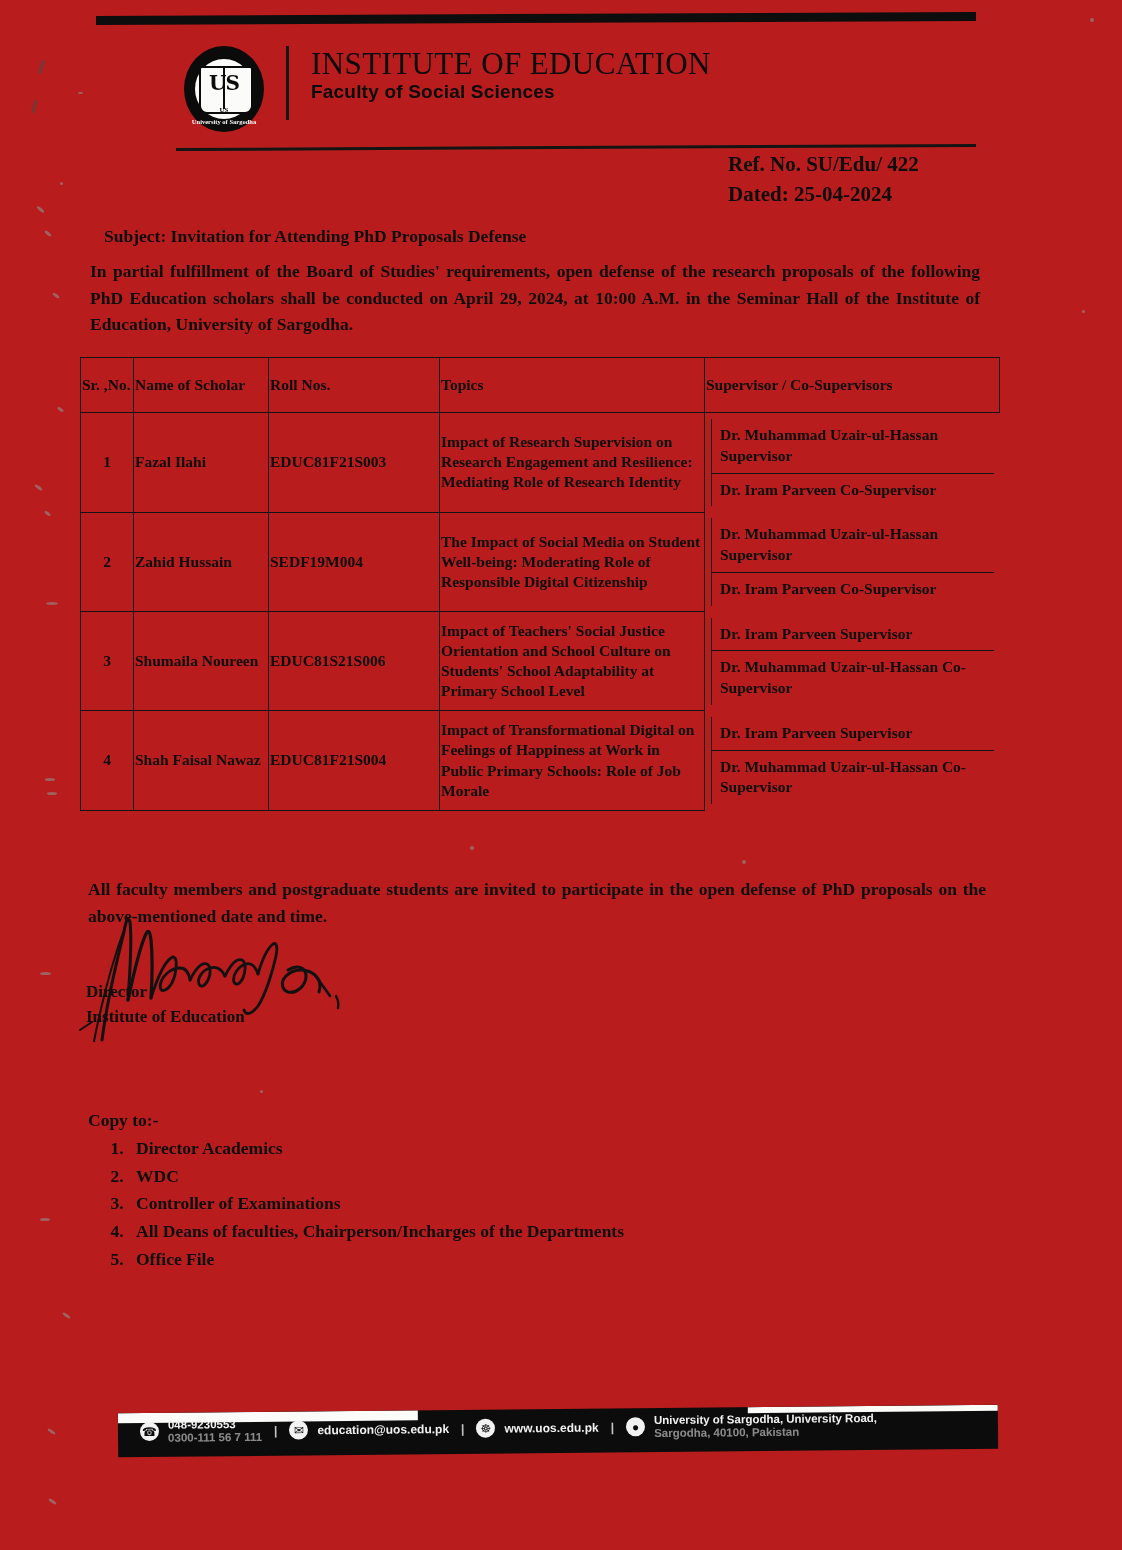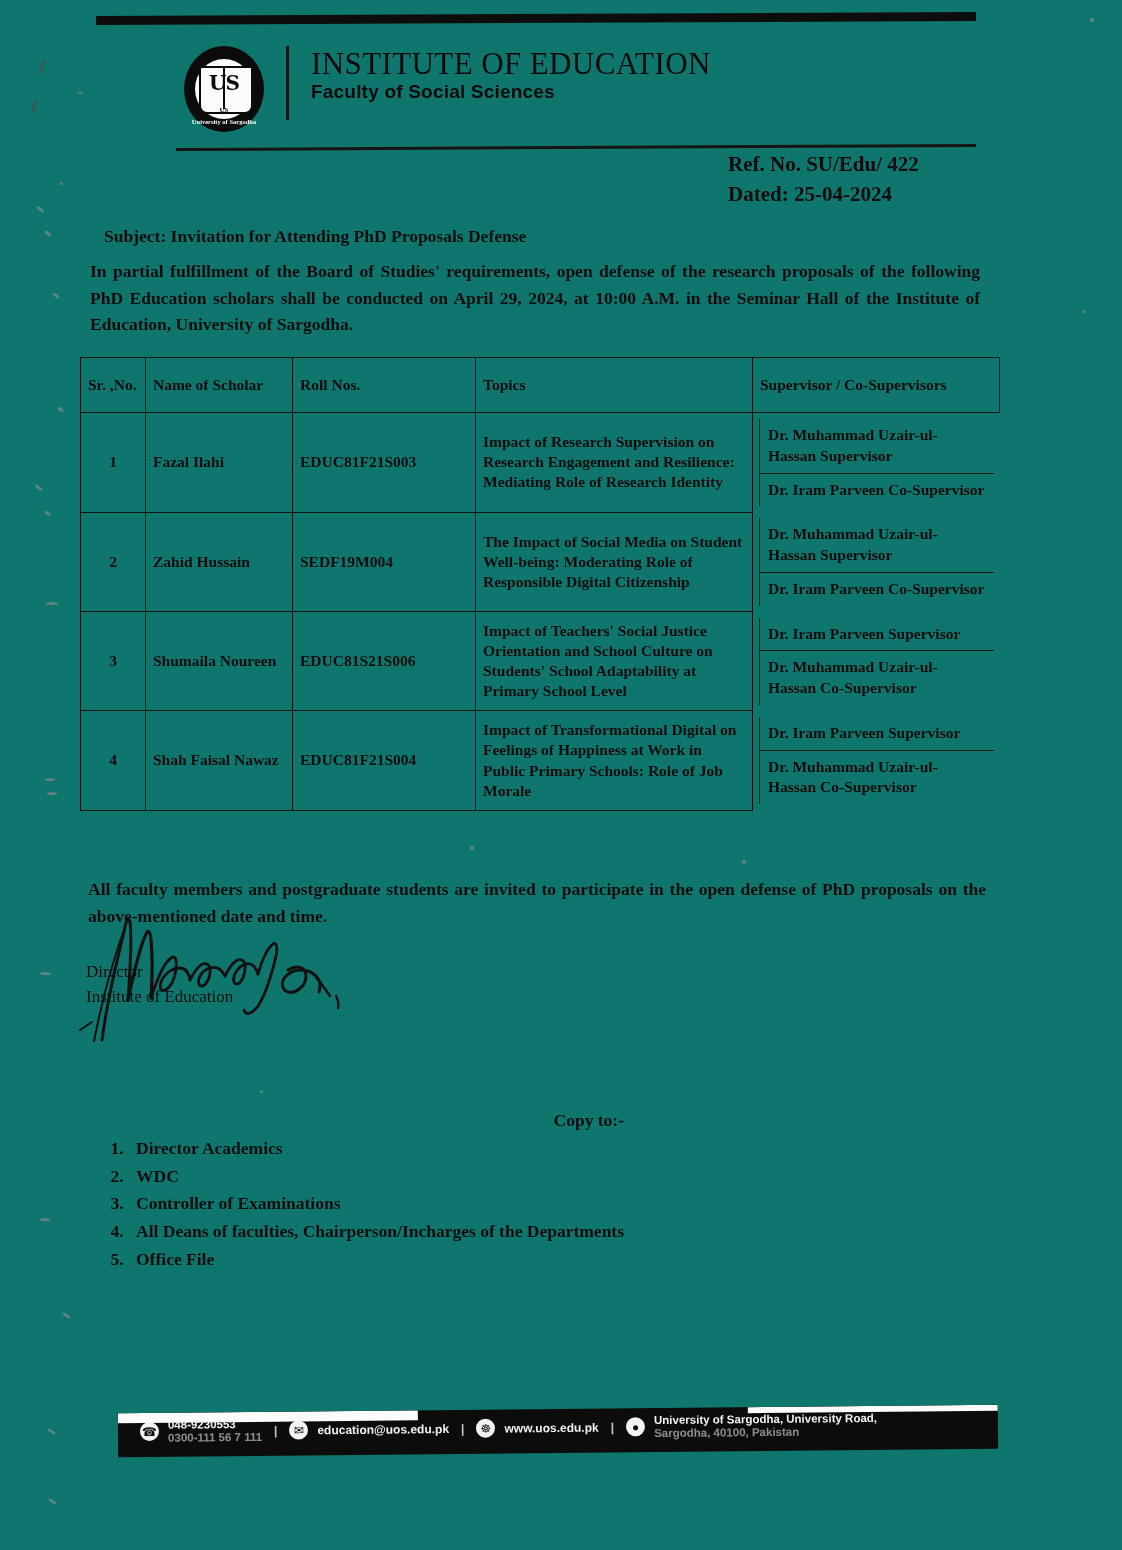--- a/index.html
+++ b/index.html
@@ -4,21 +4,21 @@
 <style>
   html, body {
     margin: 0;
     padding: 0;
     background: #6c6c6c;
   }
   .page {
     position: relative;
     width: 1122px;
     height: 1550px;
-    background: #0f766e;
+    background: #b91c1c;
     overflow: hidden;
     font-family: "Liberation Serif", "DejaVu Serif", serif;
     color: #101010;
   }
 
   
   .speck {
     position: absolute;
     background: #8e8e8e;
     border-radius: 50%;
@@ -186,21 +186,21 @@
   }
   table.sched {
     width: 100%;
     border-collapse: collapse;
     table-layout: fixed;
     font-size: 15.5px;
     color: #0d0d0d;
   }
   table.sched th, table.sched td {
     border: 1.6px solid #131313;
-    padding: 5px 7px;
+    padding: 5px 1px;
     vertical-align: middle;
     font-weight: 600;
     line-height: 1.3;
   }
   table.sched th {
     text-align: left;
     font-weight: 700;
     height: 44px;
   }
   .c-sr    { width: 50px;  text-align: center; }
@@ -247,37 +247,37 @@
     position: absolute;
     left: 62px;
     top: 912px;
     width: 330px;
     height: 130px;
     pointer-events: none;
   }
   .sig-label {
     position: absolute;
     left: 86px;
-    top: 960px;
+    top: 980px;
     font-size: 17px;
-    font-weight: 400;
+    font-weight: 700;
     color: #0d0d0d;
     line-height: 1.45;
   }
 
   
   .copyto {
     position: absolute;
     left: 88px;
     top: 1110px;
     font-size: 17.5px;
     font-weight: 600;
     color: #0d0d0d;
   }
-  .copyto .head { margin-bottom: 4px; text-align: right; }
+  .copyto .head { margin-bottom: 4px; }
   .copyto ol {
     margin: 0;
     padding-left: 40px;
     line-height: 1.58;
   }
   .copyto li { padding-left: 8px; }
 
   
   .footer {
     position: absolute;

